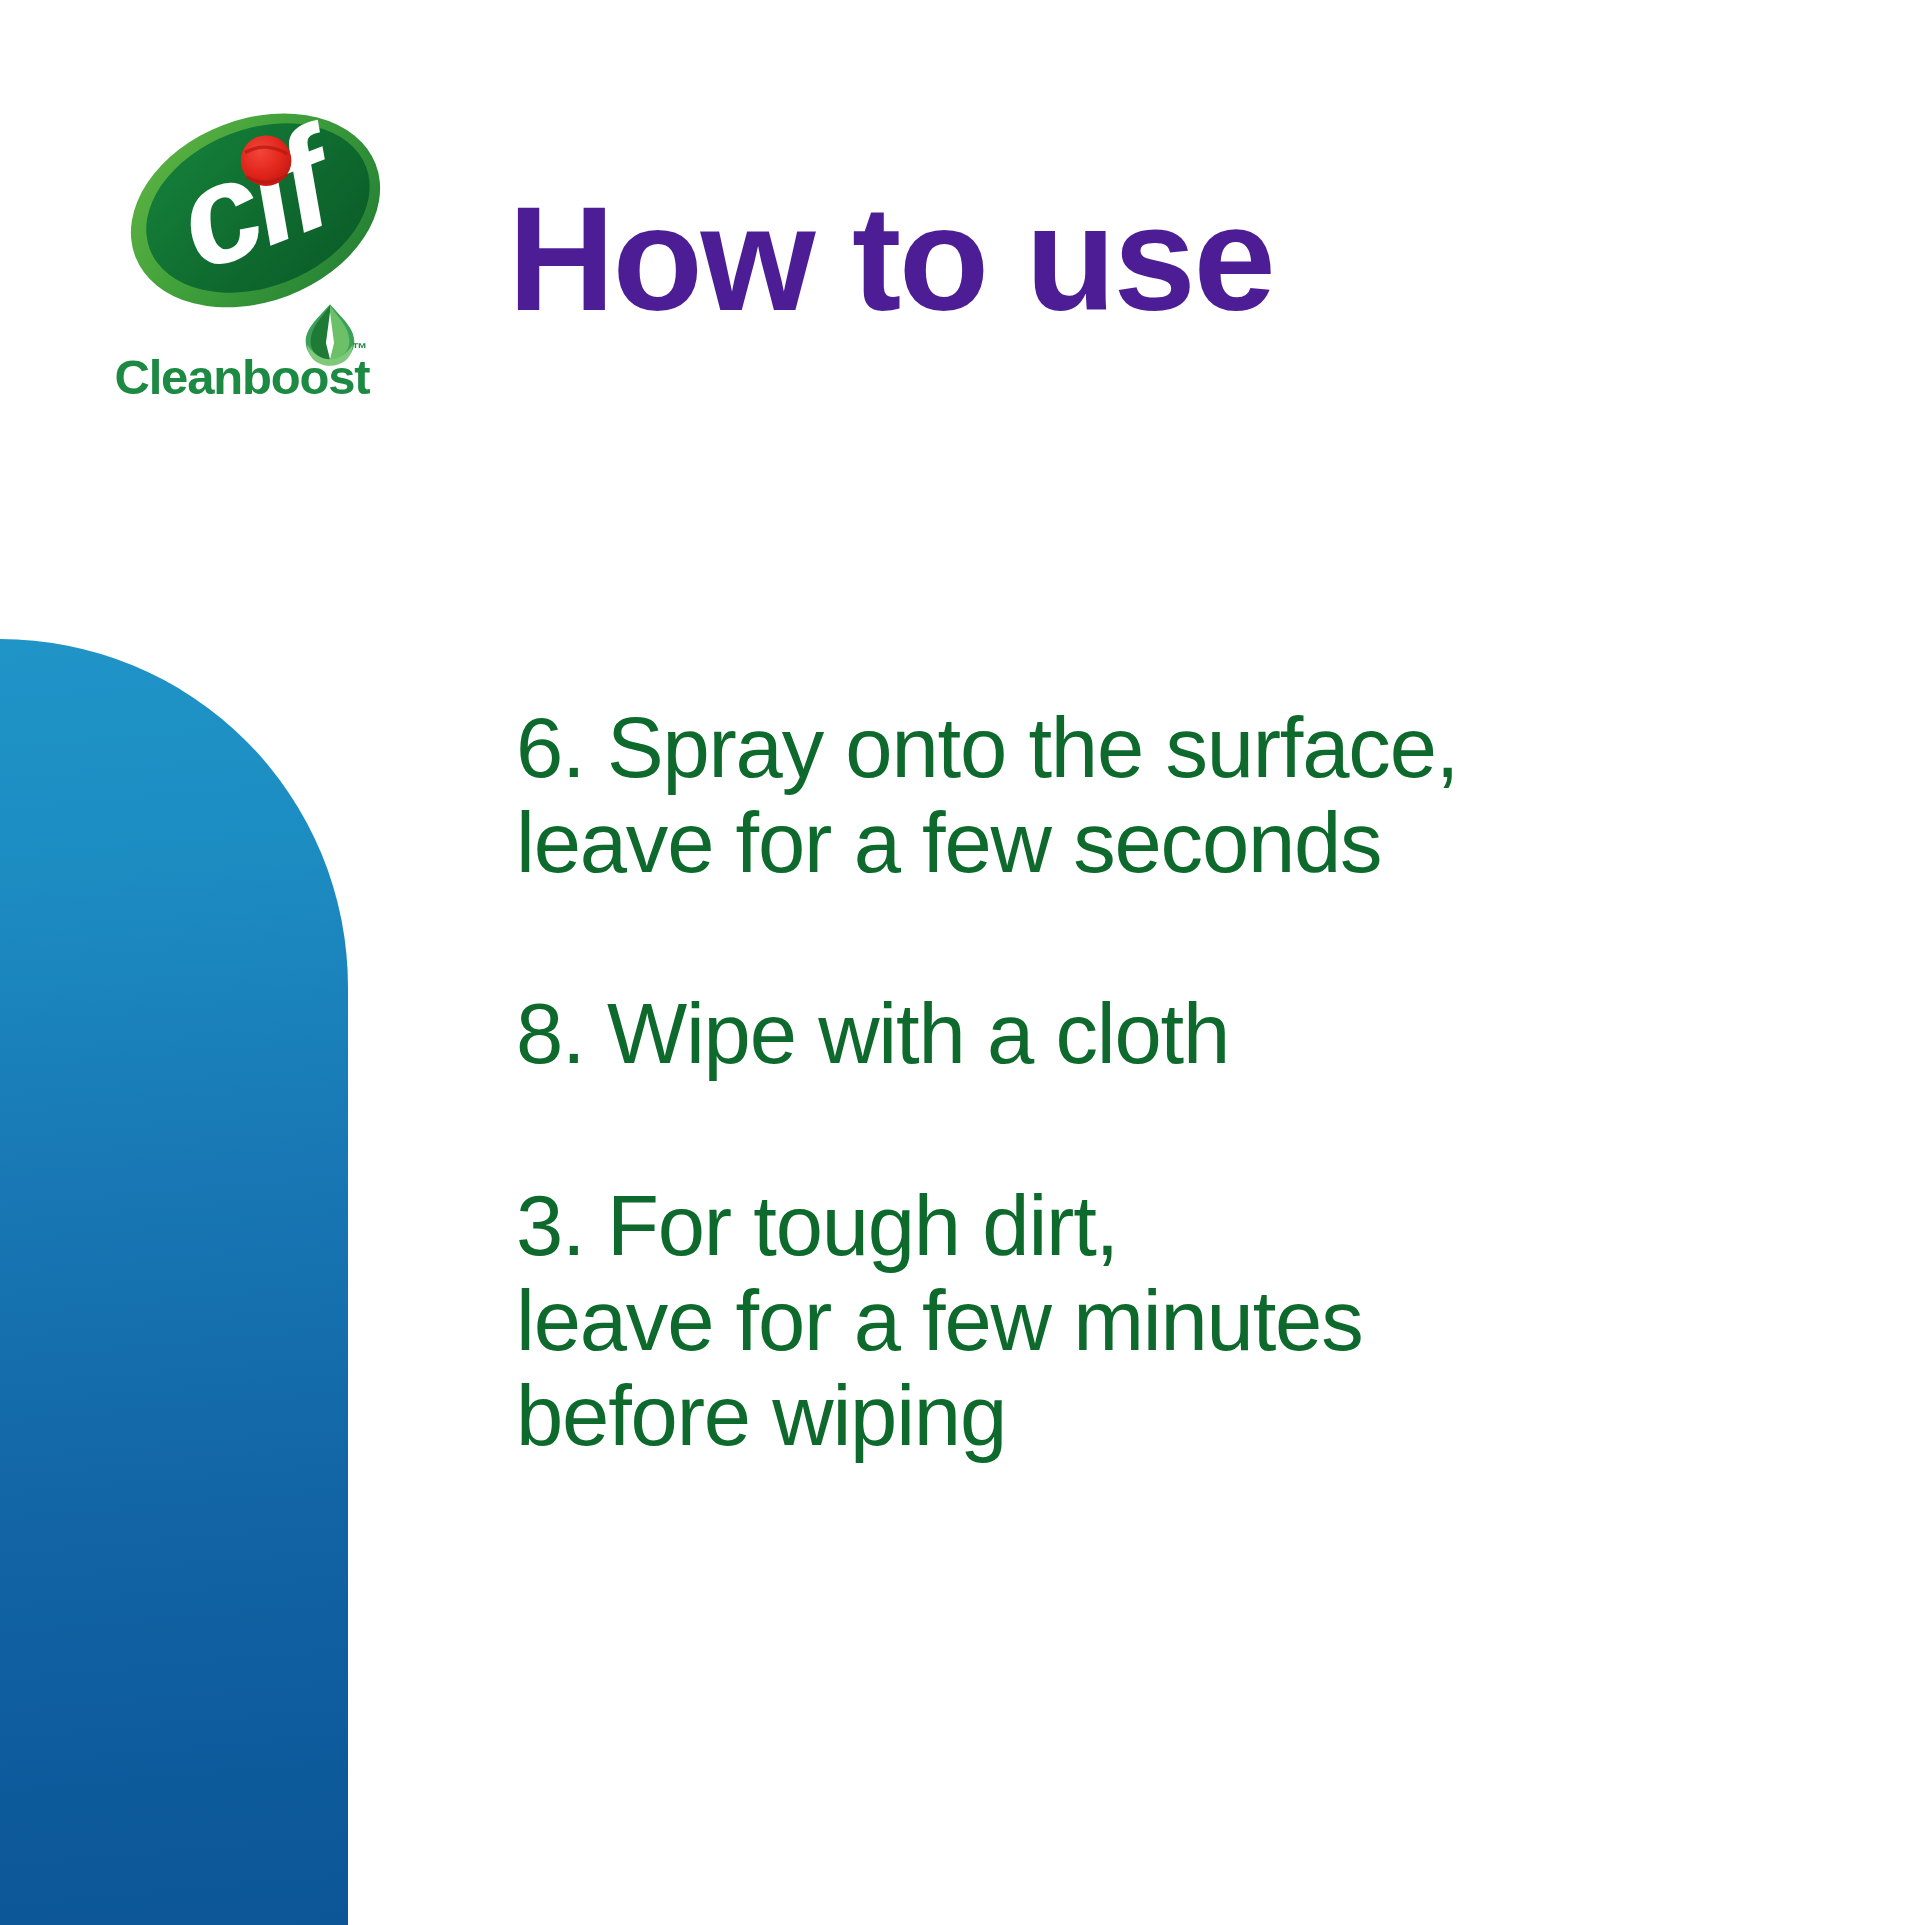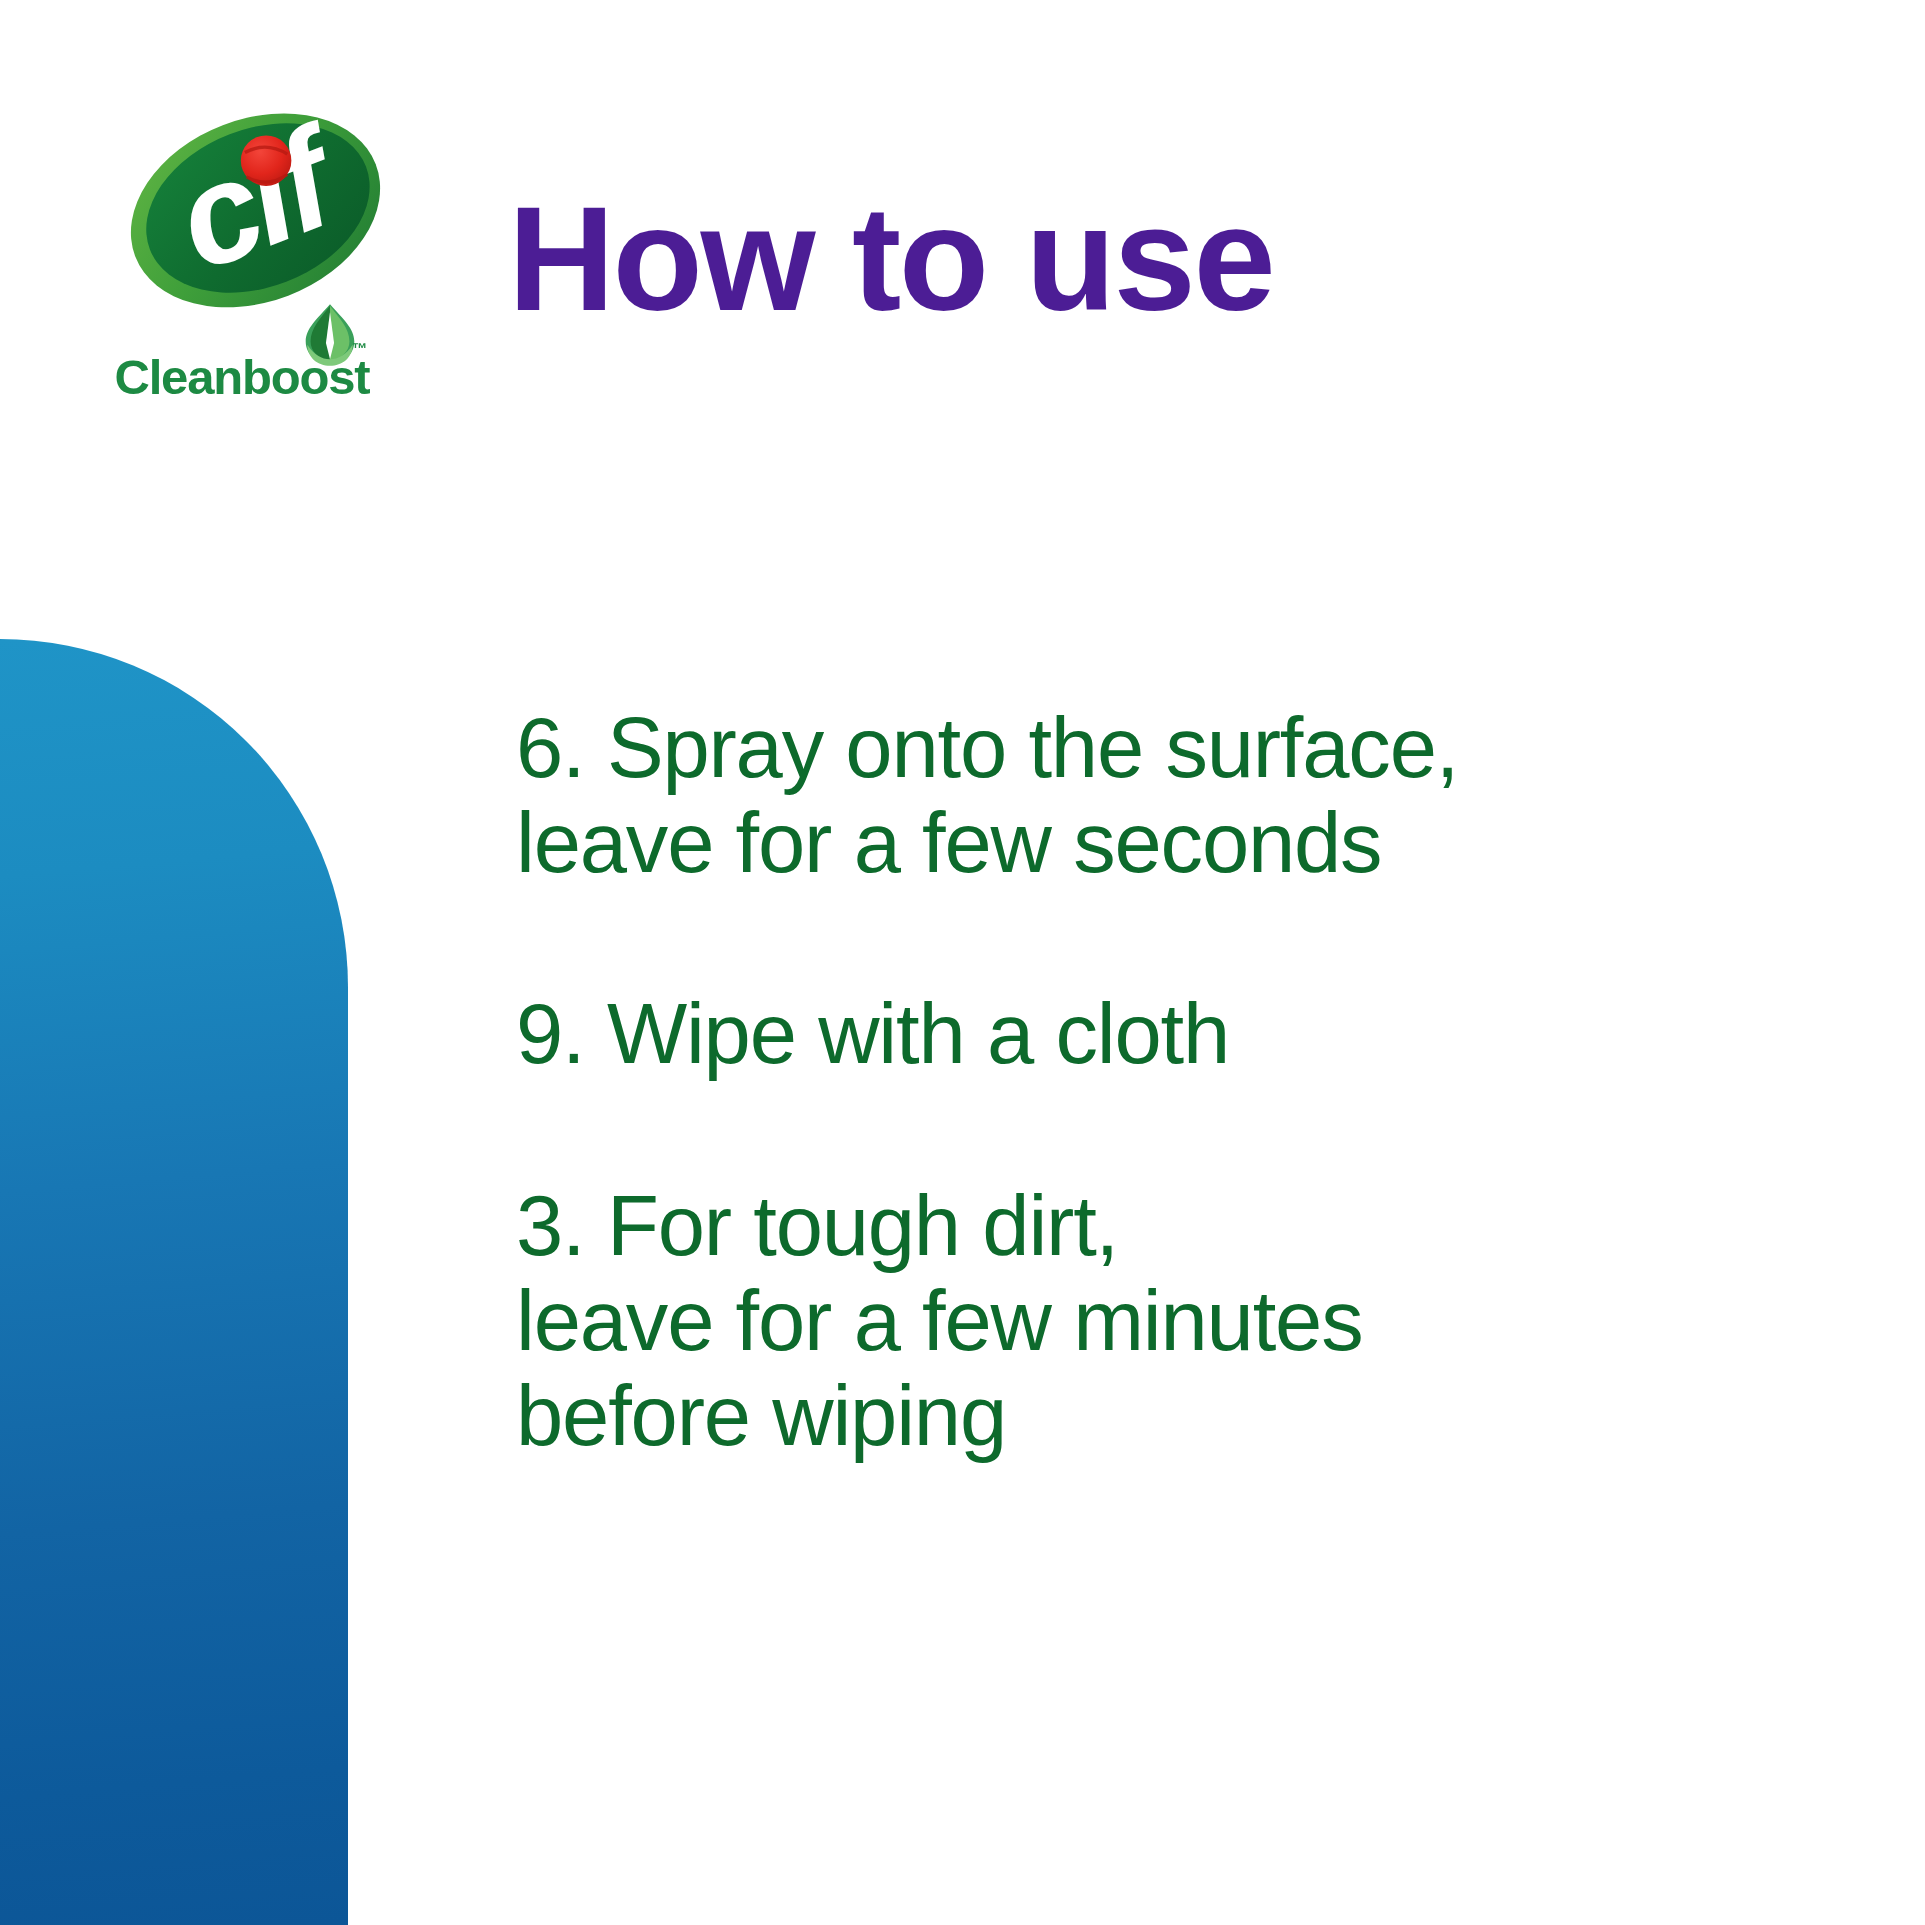--- a/index.html
+++ b/index.html
@@ -164,18 +164,18 @@
 
     <div id="cleanboost-tm">™</div>
   </div>
 </div>
 
 <h1 id="page-title">How to use</h1>
 
 <div id="steps-list">
   <p class="step-item">6. Spray onto the surface,
 leave for a few seconds</p>
-  <p class="step-item">9. Wipe with a cloth</p>
+  <p class="step-item">8. Wipe with a cloth</p>
   <p class="step-item">3. For tough dirt,
 leave for a few minutes
 before wiping</p>
 </div>
 
 
 </body></html>

